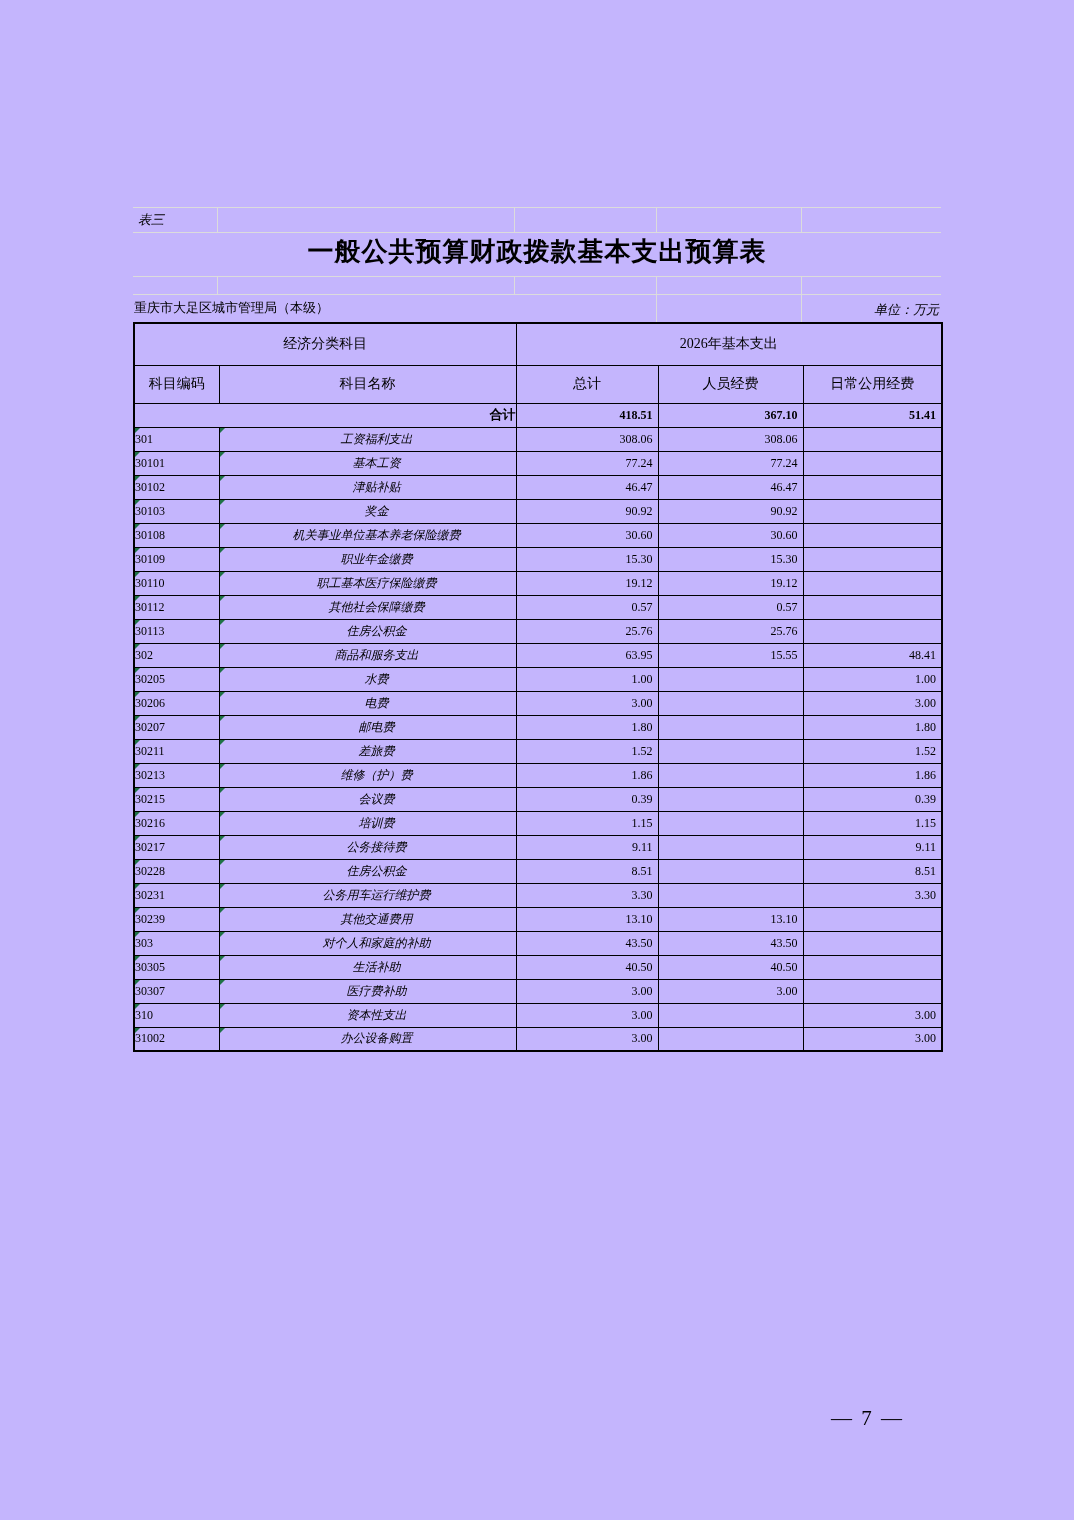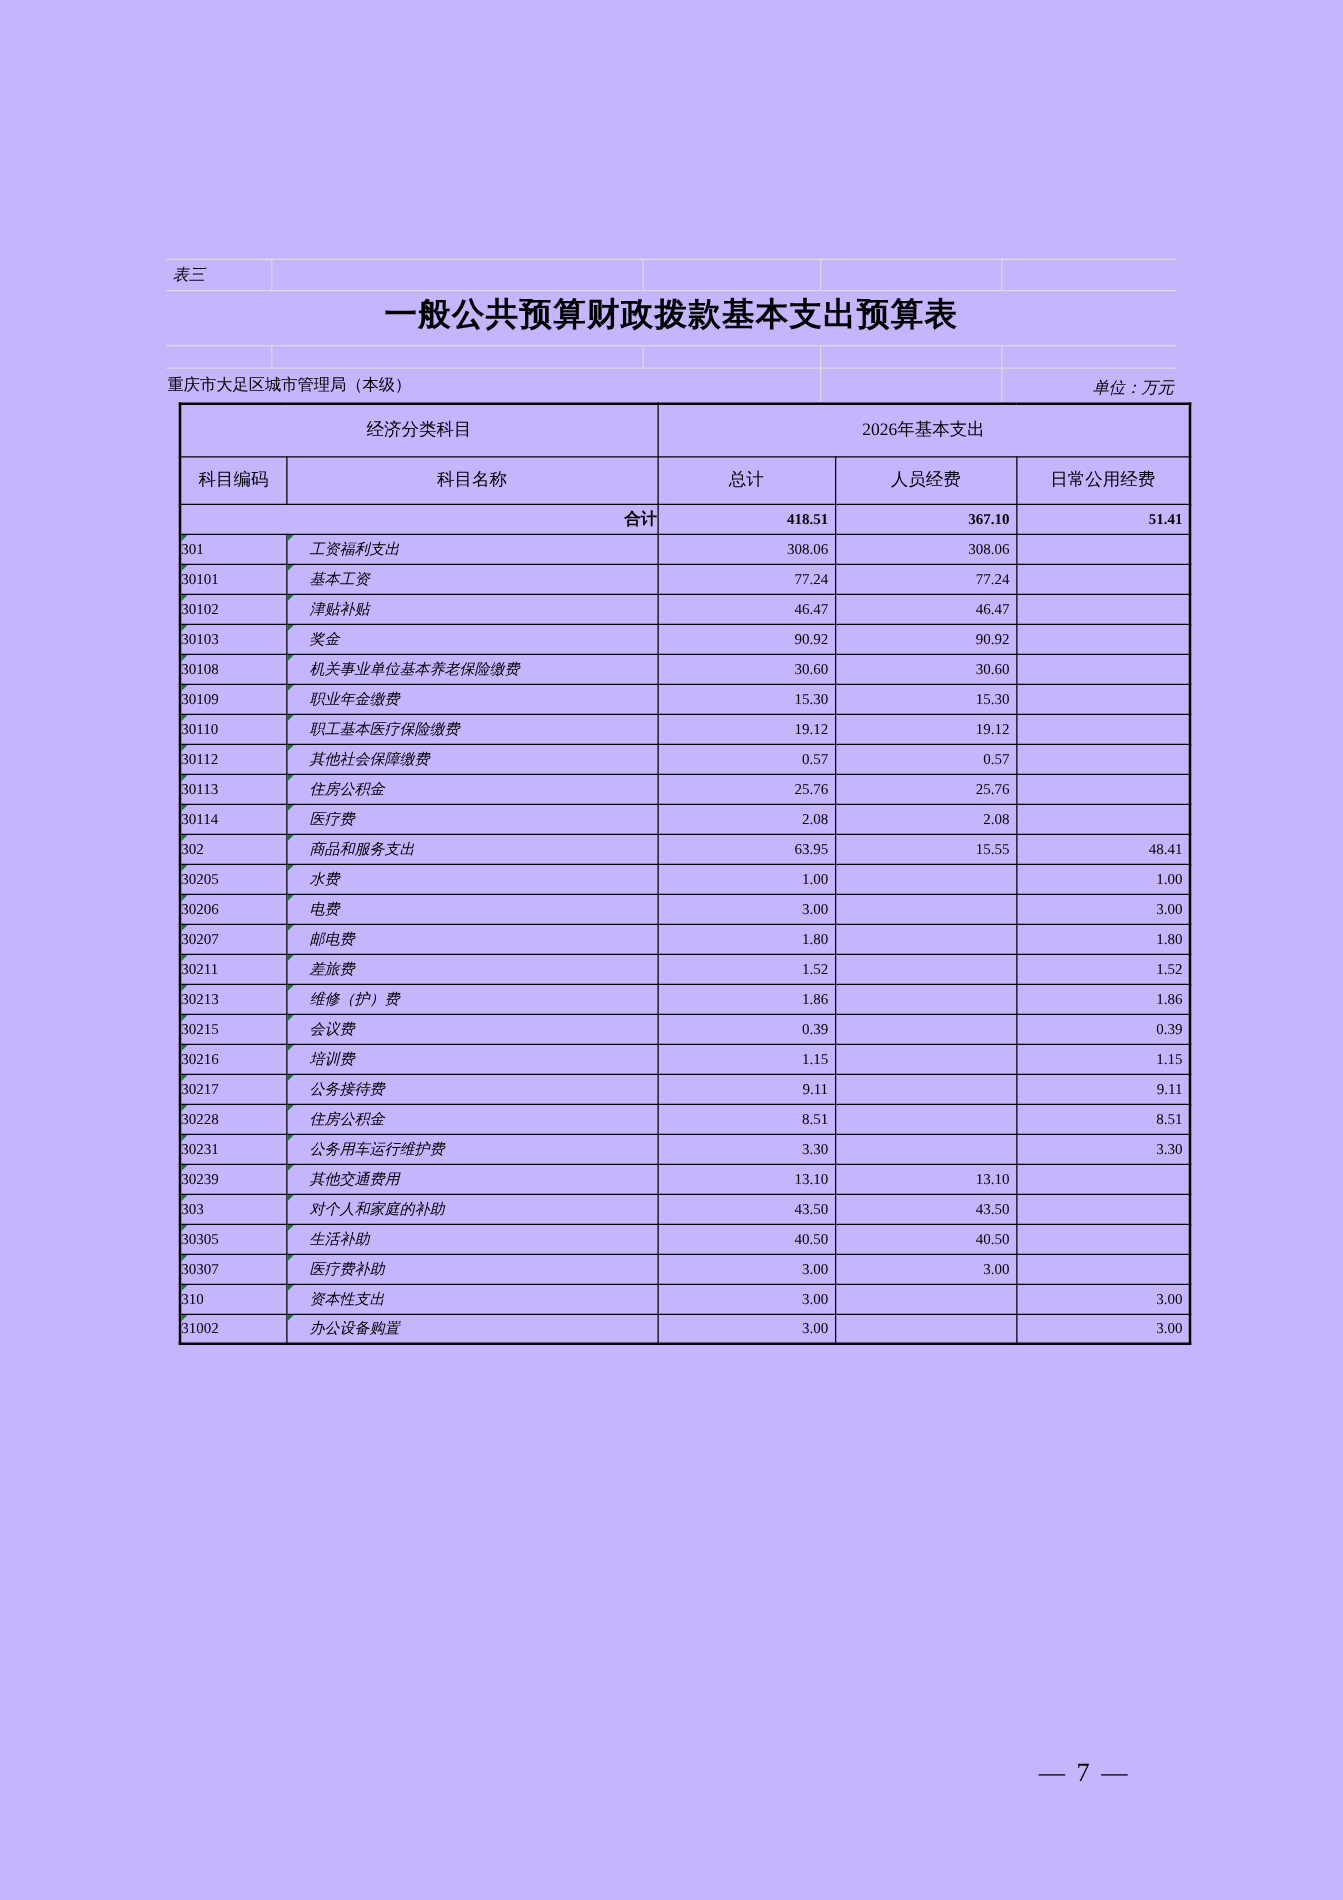--- a/index.html
+++ b/index.html
@@ -39,34 +39,33 @@
     font-size:13px; font-style:italic;
   }
 
   
   table.budget {
     position:absolute; left:133px; top:322px;
     width:808px;
     border-collapse:collapse;
     table-layout:fixed;
     border:2px solid #000;
-    margin-left:10px;
   }
   .budget th, .budget td {
     border:1px solid #000;
     padding:0;
     overflow:hidden;
     white-space:nowrap;
     font-weight:normal;
   }
   .budget thead .grp th { height:42px; font-size:14px; text-align:center; vertical-align:middle; }
   .budget thead .cols th { height:38px; font-size:14px; text-align:center; vertical-align:middle; }
   .budget td { height:24px; font-size:12px; vertical-align:middle; }
   td.code { text-align:left; padding-left:0; position:relative; }
-  td.name { text-align:left; padding-left:18px; position:relative; font-style:italic; }
+  td.name { text-align:center; padding-left:18px; position:relative; font-style:italic; }
   td.num  { text-align:right; padding-right:5px; }
   tr.total-row td { font-weight:bold;text-align:right; }
   td.total-label { text-align:center; font-size:13px; }
   .tri {
     position:absolute; left:0; top:0; width:0; height:0;
     border-top:5px solid #1f7246;
     border-right:5px solid transparent;
   }
 
   .page-number {
@@ -188,27 +187,20 @@
     <td class="num"></td>
   </tr>
         <tr>
     <td class="code"><span class="tri"></span><span class="cv">30113</span></td>
     <td class="name"><span class="tri"></span><span class="cv">住房公积金</span></td>
     <td class="num">25.76</td>
     <td class="num">25.76</td>
     <td class="num"></td>
   </tr>
         <tr>
-    <td class="code"><span class="tri"></span><span class="cv">30114</span></td>
-    <td class="name"><span class="tri"></span><span class="cv">医疗费</span></td>
-    <td class="num">2.08</td>
-    <td class="num">2.08</td>
-    <td class="num"></td>
-  </tr>
-        <tr>
     <td class="code"><span class="tri"></span><span class="cv">302</span></td>
     <td class="name"><span class="tri"></span><span class="cv">商品和服务支出</span></td>
     <td class="num">63.95</td>
     <td class="num">15.55</td>
     <td class="num">48.41</td>
   </tr>
         <tr>
     <td class="code"><span class="tri"></span><span class="cv">30205</span></td>
     <td class="name"><span class="tri"></span><span class="cv">水费</span></td>
     <td class="num">1.00</td>

